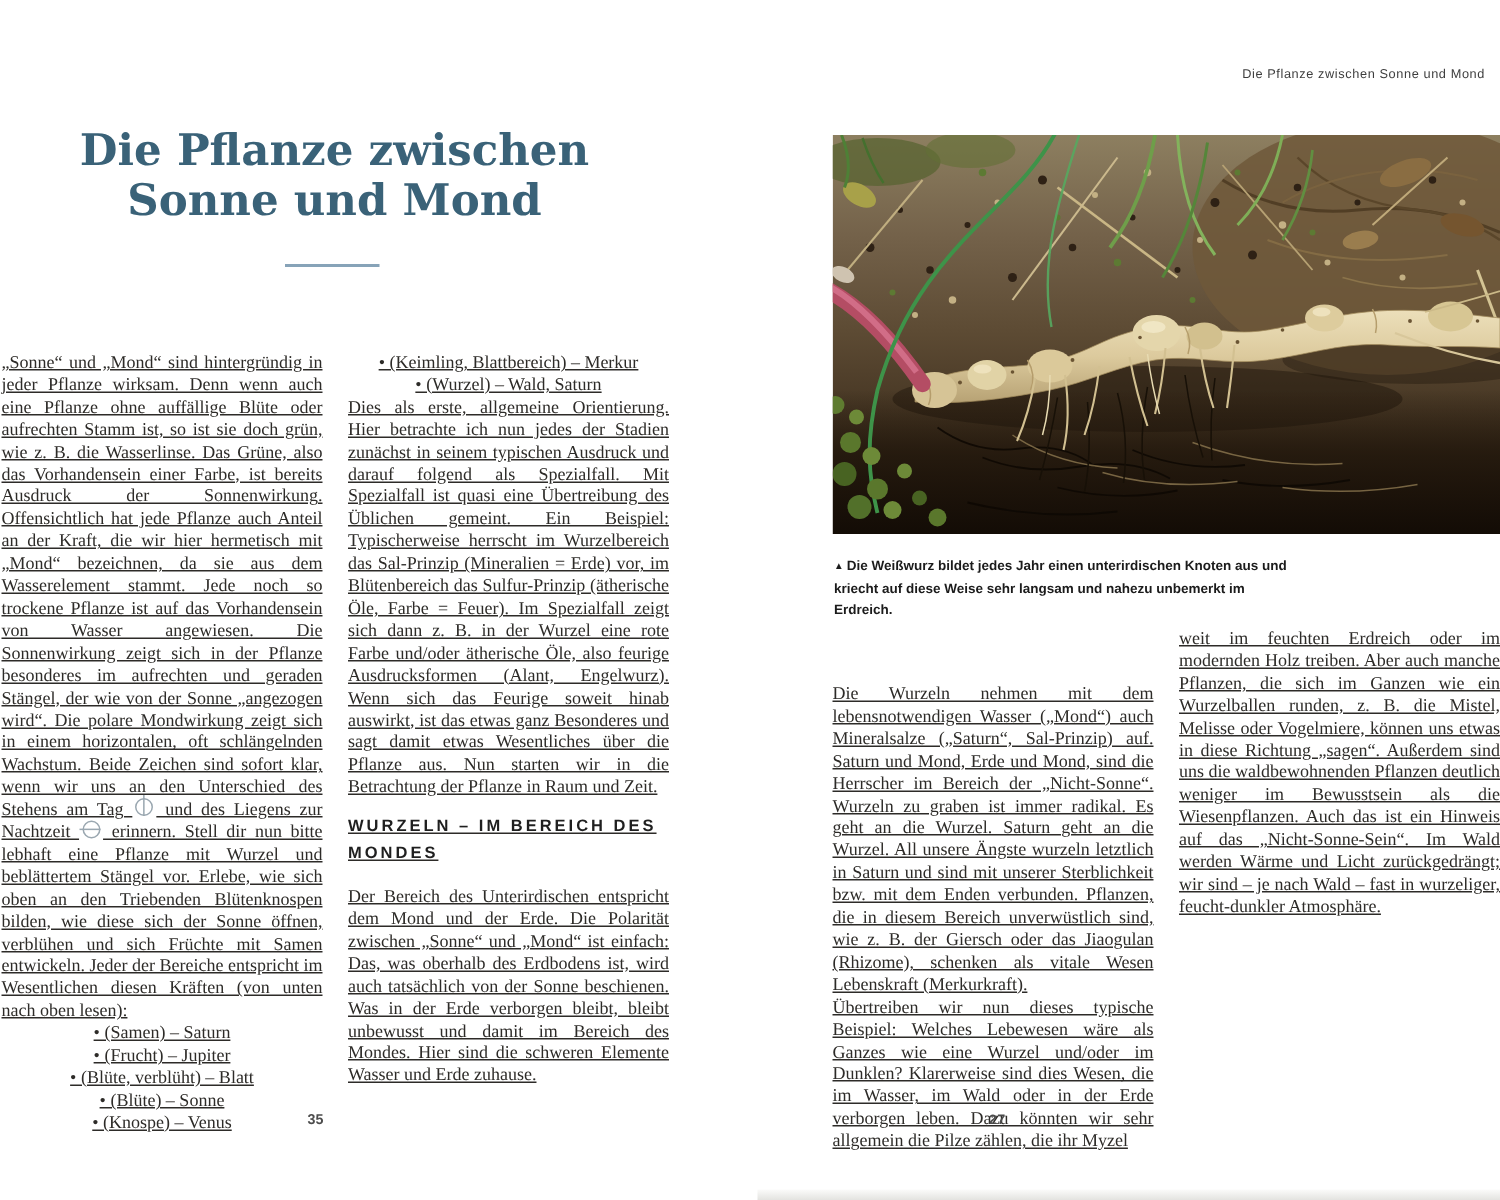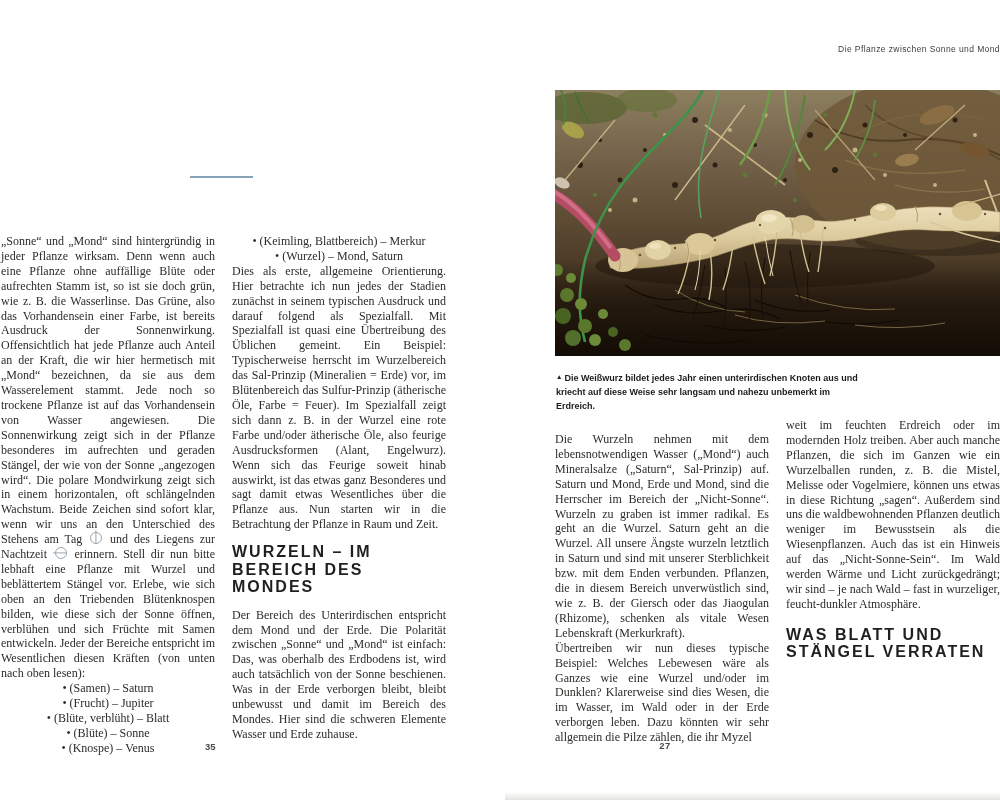--- a/index.html
+++ b/index.html
@@ -7,81 +7,83 @@
          font-family:"Liberation Serif","DejaVu Serif",serif;color:var(--body-text,#2d2b28);}
 
   
   .lp-title{position:absolute;left:0;top:84px;width:446px;text-align:center;
             font-family:"DejaVu Serif","Liberation Serif",serif;font-weight:700;
             font-size:29px;line-height:33px;color:var(--title-blue,#3a6278);}
   .title-rule{position:absolute;left:190px;top:176px;width:63px;height:2px;
               background:var(--rule-blue,#87a3b8);}
 
   .bodycol{position:absolute;top:234px;width:214px;font-size:12px;line-height:14.9px;
-           text-align:justify;}
+           text-align:justify;text-decoration:underline;}
   .lp-col1{left:1px;}
   .lp-col2{left:232px;}
   .bodycol p{margin:0;}
   .mt{margin-top:15px;}
   .bullet{text-align:center;}
 
   .shead{font-family:"Liberation Sans","DejaVu Sans",sans-serif;font-weight:700;
-         font-size:16px;line-height:17.5px;letter-spacing:2px;
+         font-size:11px;line-height:17.5px;letter-spacing:2px;
          color:var(--heading-dark,#1f1f1f);margin:11px 0 12px;text-align:left;}
 
   
   .sym{display:inline-block;width:10px;height:10px;border:1.3px solid #9aa7b0;
        border-radius:50%;position:relative;vertical-align:-1px;margin:0 2px;}
   .sym::after{content:"";position:absolute;background:#9aa7b0;}
   .sym-day::after{left:50%;top:-3px;width:1.2px;height:14px;transform:translateX(-50%);}
   .sym-night::after{top:50%;left:-3px;height:1.2px;width:14px;transform:translateY(-50%);}
 
   
-  .running-header{position:absolute;right:0;top:44px;
+  .running-header{position:absolute;right:10px;top:44px;
                   font-family:"Liberation Sans","DejaVu Sans",sans-serif;
                   font-size:8.5px;letter-spacing:.4px;color:var(--header-grey,#3d3d3d);}
   .photo{position:absolute;left:555px;top:90px;width:445px;height:266px;overflow:hidden;}
   .photo svg{display:block;}
   .caption{position:absolute;left:556px;top:370px;width:305px;
            font-family:"Liberation Sans","DejaVu Sans",sans-serif;font-weight:700;
            font-size:9px;line-height:14px;color:var(--caption-text,#1b1b1b);}
   .cap-tri{font-size:6.5px;vertical-align:1.5px;margin-right:2px;}
 
-  .rp-col1{left:555px;top:432px;}
+  .rp-col1{left:555px;top:455px;}
   .rp-col2{left:786px;top:418px;}
 
   .pagenum{position:absolute;font-family:"Liberation Sans","DejaVu Sans",sans-serif;
            font-weight:700;font-size:9.5px;color:var(--page-number-grey,#4c4c4c);}
   .pn-left{left:205px;top:741px;}
   .pn-right{left:659px;top:741px;font-family:Liberation Mono, monospace;}
 
   .bottom-strip{position:absolute;left:505px;right:0;bottom:0;height:7px;
                 background:linear-gradient(#fbfbfa,#e3e3e0);}
 </style>
 </head>
 <body>
 
 <div class="sheet">
 
   <div class="lp-title">
+    <div>Die Pflanze zwischen</div>
+    <div>Sonne und Mond</div>
   </div>
   <div class="title-rule"></div>
 
   <div class="bodycol lp-col1">
     <p><span>„Sonne“ und „Mond“ sind hintergründig in jeder Pflanze wirksam. Denn wenn auch eine Pflanze ohne auffällige Blüte oder aufrechten Stamm ist, so ist sie doch grün, wie z. B. die Wasserlinse. Das Grüne, also das Vorhandensein einer Farbe, ist bereits Ausdruck der Sonnenwirkung. Offensichtlich hat jede Pflanze auch Anteil an der Kraft, die wir hier hermetisch mit „Mond“ bezeichnen, da sie aus dem Wasserelement stammt. Jede noch so trockene Pflanze ist auf das Vorhandensein von Wasser angewiesen. Die Sonnenwirkung zeigt sich in der Pflanze besonderes im aufrechten und geraden Stängel, der wie von der Sonne „angezogen wird“. Die polare Mondwirkung zeigt sich in einem horizontalen, oft schlängelnden Wachstum. Beide Zeichen sind sofort klar, wenn wir uns an den Unterschied des Stehens am Tag </span><span class="sym sym-day"></span><span> und des Liegens zur Nachtzeit </span><span class="sym sym-night"></span><span> erinnern. Stell dir nun bitte lebhaft eine Pflanze mit Wurzel und beblättertem Stängel vor. Erlebe, wie sich oben an den Triebenden Blütenknospen bilden, wie diese sich der Sonne öffnen, verblühen und sich Früchte mit Samen entwickeln. Jeder der Bereiche entspricht im Wesentlichen diesen Kräften (von unten nach oben lesen):</span></p>
     <div class="bullet">• (Samen) – Saturn</div>
     <div class="bullet">• (Frucht) – Jupiter</div>
     <div class="bullet">• (Blüte, verblüht) – Blatt</div>
     <div class="bullet">• (Blüte) – Sonne</div>
     <div class="bullet">• (Knospe) – Venus</div>
   </div>
 
   <div class="bodycol lp-col2">
     <div class="bullet">• (Keimling, Blattbereich) – Merkur</div>
-    <div class="bullet">• (Wurzel) – Mond, Saturn</div>
+    <div class="bullet">• (Wurzel) – Wald, Saturn</div>
     <p class="mt">Dies als erste, allgemeine Orientierung. Hier betrachte ich nun jedes der Stadien zunächst in seinem typischen Ausdruck und darauf folgend als Spezialfall. Mit Spezialfall ist quasi eine Übertreibung des Üblichen gemeint. Ein Beispiel: Typischerweise herrscht im Wurzelbereich das Sal-Prinzip (Mineralien = Erde) vor, im Blütenbereich das Sulfur-Prinzip (ätherische Öle, Farbe = Feuer). Im Spezialfall zeigt sich dann z. B. in der Wurzel eine rote Farbe und/oder ätherische Öle, also feurige Ausdrucksformen (Alant, Engelwurz). Wenn sich das Feurige soweit hinab auswirkt, ist das etwas ganz Besonderes und sagt damit etwas Wesentliches über die Pflanze aus. Nun starten wir in die Betrachtung der Pflanze in Raum und Zeit.</p>
     <div class="shead">WURZELN – IM BEREICH DES MONDES</div>
     <p>Der Bereich des Unterirdischen entspricht dem Mond und der Erde. Die Polarität zwischen „Sonne“ und „Mond“ ist einfach: Das, was oberhalb des Erdbodens ist, wird auch tatsächlich von der Sonne beschienen. Was in der Erde verborgen bleibt, bleibt unbewusst und damit im Bereich des Mondes. Hier sind die schweren Elemente Wasser und Erde zuhause.</p>
   </div>
 
   <div class="pagenum pn-left">35</div>
 
   <div class="running-header">Die Pflanze zwischen Sonne und Mond</div>
 
   <div class="photo">
@@ -281,19 +283,18 @@
 
   <div class="caption"><span class="cap-tri">▲</span><span>Die Weißwurz bildet jedes Jahr einen unterirdischen Knoten aus und kriecht auf diese Weise sehr langsam und nahezu unbemerkt im Erdreich.</span></div>
 
   <div class="bodycol rp-col1">
     <p>Die Wurzeln nehmen mit dem lebensnotwendigen Wasser („Mond“) auch Mineralsalze („Saturn“, Sal-Prinzip) auf. Saturn und Mond, Erde und Mond, sind die Herrscher im Bereich der „Nicht-Sonne“. Wurzeln zu graben ist immer radikal. Es geht an die Wurzel. Saturn geht an die Wurzel. All unsere Ängste wurzeln letztlich in Saturn und sind mit unserer Sterblichkeit bzw. mit dem Enden verbunden. Pflanzen, die in diesem Bereich unverwüstlich sind, wie z. B. der Giersch oder das Jiaogulan (Rhizome), schenken als vitale Wesen Lebenskraft (Merkurkraft).</p>
     <p>Übertreiben wir nun dieses typische Beispiel: Welches Lebewesen wäre als Ganzes wie eine Wurzel und/oder im Dunklen? Klarerweise sind dies Wesen, die im Wasser, im Wald oder in der Erde verborgen leben. Dazu könnten wir sehr allgemein die Pilze zählen, die ihr Myzel</p>
   </div>
 
   <div class="bodycol rp-col2">
     <p>weit im feuchten Erdreich oder im modernden Holz treiben. Aber auch manche Pflanzen, die sich im Ganzen wie ein Wurzelballen runden, z. B. die Mistel, Melisse oder Vogelmiere, können uns etwas in diese Richtung „sagen“. Außerdem sind uns die waldbewohnenden Pflanzen deutlich weniger im Bewusstsein als die Wiesenpflanzen. Auch das ist ein Hinweis auf das „Nicht-Sonne-Sein“. Im Wald werden Wärme und Licht zurückgedrängt; wir sind – je nach Wald – fast in wurzeliger, feucht-dunkler Atmosphäre.</p>
-    <div class="shead" style="margin-top:14px;">WAS BLATT UND STÄNGEL VERRATEN</div>
   </div>
 
   <div class="pagenum pn-right">27</div>
 
   <div class="bottom-strip"></div>
 </div>
 
 </body></html>

